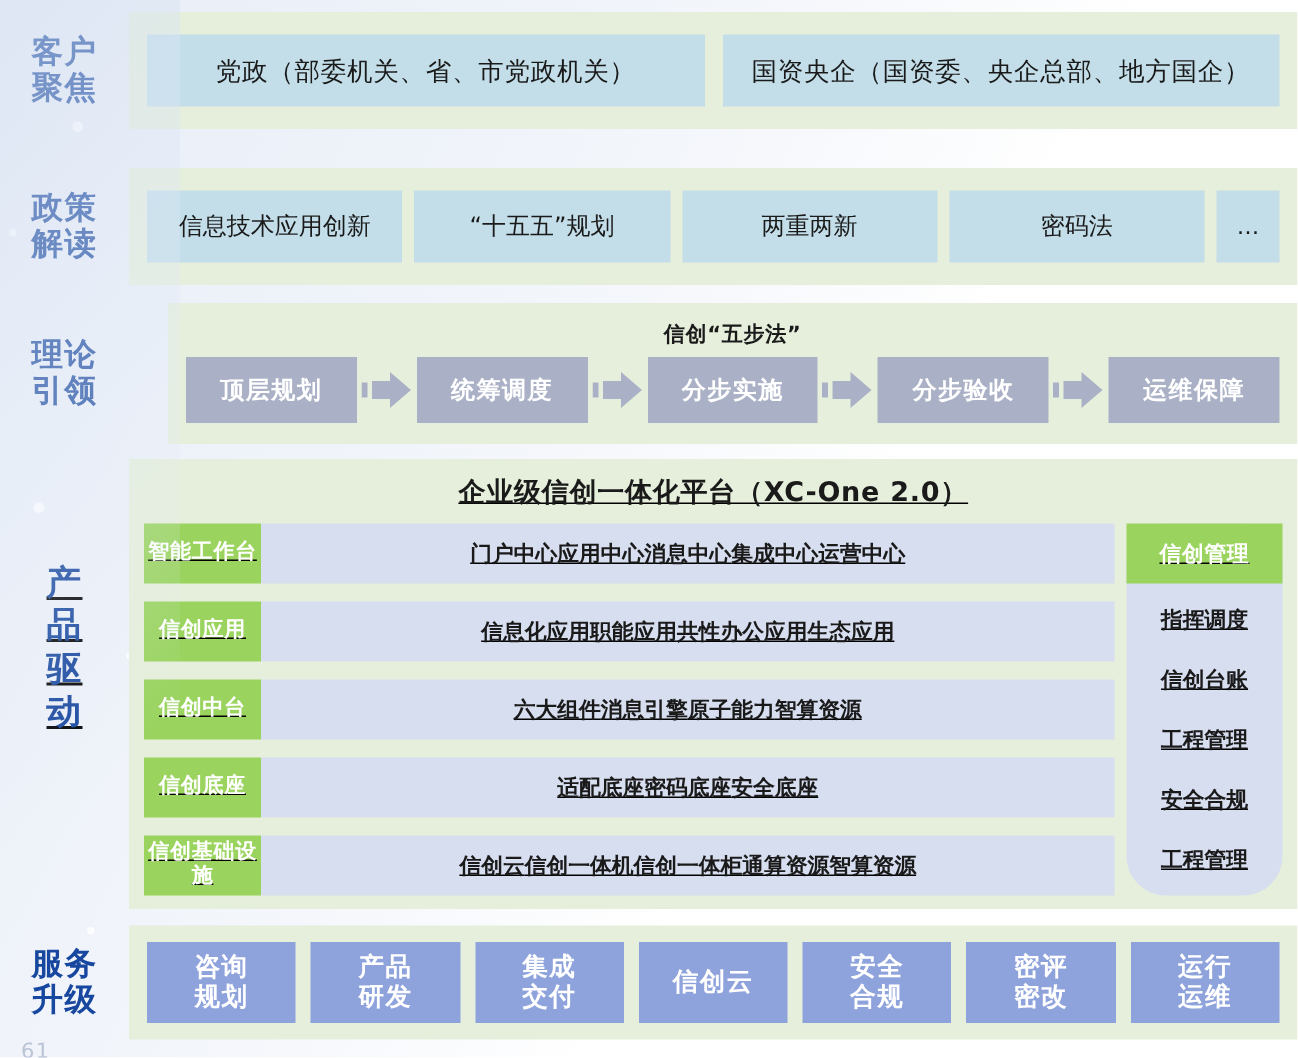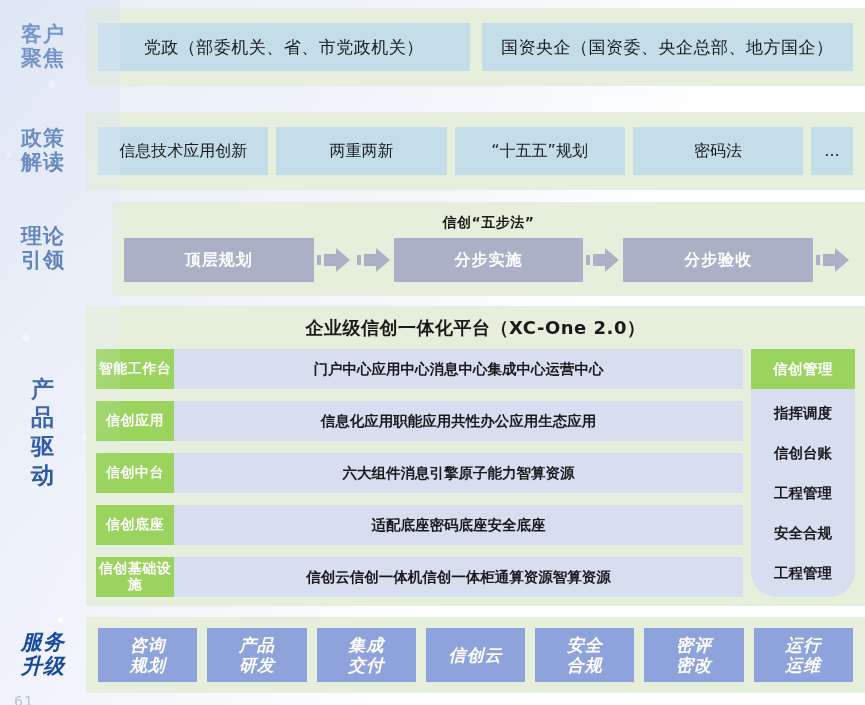--- a/index.html
+++ b/index.html
@@ -133,21 +133,21 @@
   .step-arrow {
     flex: 0 0 40px;
     height: 30px;
     display: flex;
     align-items: center;
     justify-content: center;
   }
   .step-arrow svg { display: block; }
 
   
-  #band-product { left: 0; top: 306px; width: 865px; height: 252px; }
+  #band-product { left: 0; top: 306px; width: 865px; height: 252px; text-decoration: underline; }
   #band-product .band-label { font-size: 23px; line-height: 1.25; }
   #band-product .band-body {
     flex-direction: column;
     align-items: stretch;
     padding: 7px 10px 9px;
     height: 300px;
   }
   .platform-title {
     text-align: center;
     font-size: 18px;
@@ -228,21 +228,21 @@
     padding: 4px 18px;
   }
   .mgmt-list span {
     text-align: center;
     font-size: 14.5px;
     font-weight: bold;
     color: #1a1a1a;
   }
 
   
-  #band-service { left: 0; top: 617px; width: 865px; height: 76px; font-style: italic; }
+  #band-service { left: 0; top: 617px; width: 865px; height: 76px; }
   #band-service .band-body { padding: 0 12px; gap: 10px; height: 76px; }
   .svc-chip {
     flex: 1;
     height: 54px;
     background: #8ea2dc;
     color: #ffffff;
     font-weight: bold;
     font-size: 17px;
     line-height: 1.18;
     display: flex;
@@ -280,22 +280,22 @@
     </div>
   </div>
 
   <div class="band" id="band-policy">
     <div class="band-label">
       <span>政策</span>
       <span>解读</span>
     </div>
     <div class="band-body">
       <div class="pol-chip">信息技术应用创新</div>
+      <div class="pol-chip">“十五五”规划</div>
       <div class="pol-chip">两重两新</div>
-      <div class="pol-chip">“十五五”规划</div>
       <div class="pol-chip">密码法</div>
       <div class="pol-chip narrow">…</div>
     </div>
   </div>
 
   <div class="band" id="band-theory">
     <div class="band-label">
       <span>理论</span>
       <span>引领</span>
     </div>
@@ -304,20 +304,21 @@
       <div class="step-row">
 
         <div class="step-box">顶层规划</div>
         <div class="step-arrow">
           <svg width="34" height="24" viewBox="0 0 34 24" aria-hidden="true">
             <path d="M0 7 h4 v10 h-4 z" fill="#aab1c6"></path>
             <path d="M7 6 h12 v-6 l14 12 -14 12 v-6 h-12 z" fill="#aab1c6"></path>
           </svg>
         </div>
 
+        <div class="step-box">统筹调度</div>
         <div class="step-arrow">
           <svg width="34" height="24" viewBox="0 0 34 24" aria-hidden="true">
             <path d="M0 7 h4 v10 h-4 z" fill="#aab1c6"></path>
             <path d="M7 6 h12 v-6 l14 12 -14 12 v-6 h-12 z" fill="#aab1c6"></path>
           </svg>
         </div>
 
         <div class="step-box">分步实施</div>
         <div class="step-arrow">
           <svg width="34" height="24" viewBox="0 0 34 24" aria-hidden="true">
@@ -327,20 +328,21 @@
         </div>
 
         <div class="step-box">分步验收</div>
         <div class="step-arrow">
           <svg width="34" height="24" viewBox="0 0 34 24" aria-hidden="true">
             <path d="M0 7 h4 v10 h-4 z" fill="#aab1c6"></path>
             <path d="M7 6 h12 v-6 l14 12 -14 12 v-6 h-12 z" fill="#aab1c6"></path>
           </svg>
         </div>
 
+        <div class="step-box">运维保障</div>
       </div>
     </div>
   </div>
 
   <div class="band" id="band-product">
     <div class="band-label">
       <span>产</span>
       <span>品</span>
       <span>驱</span>
       <span>动</span>

